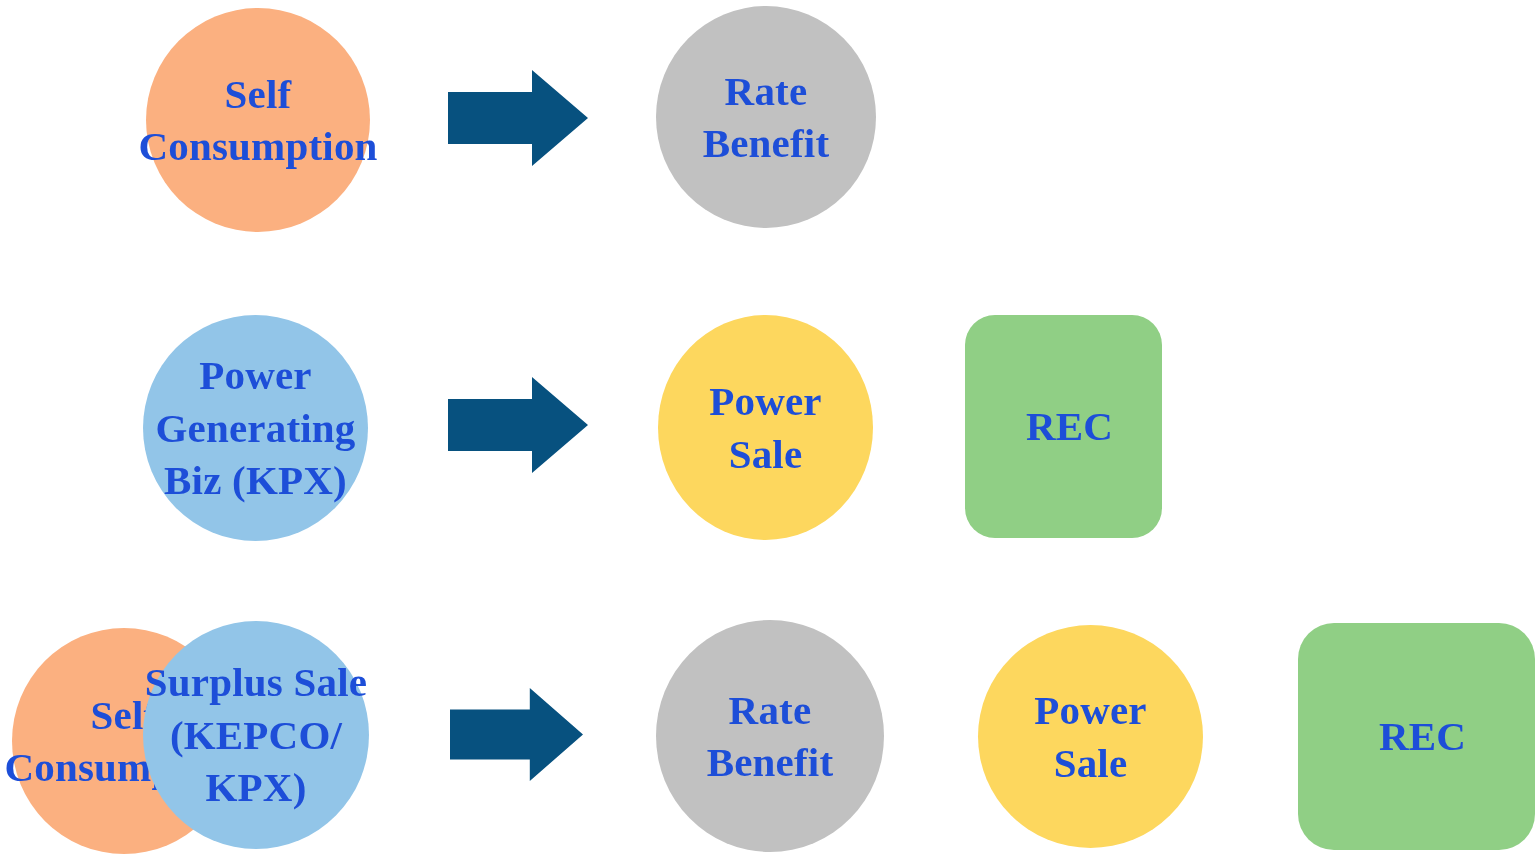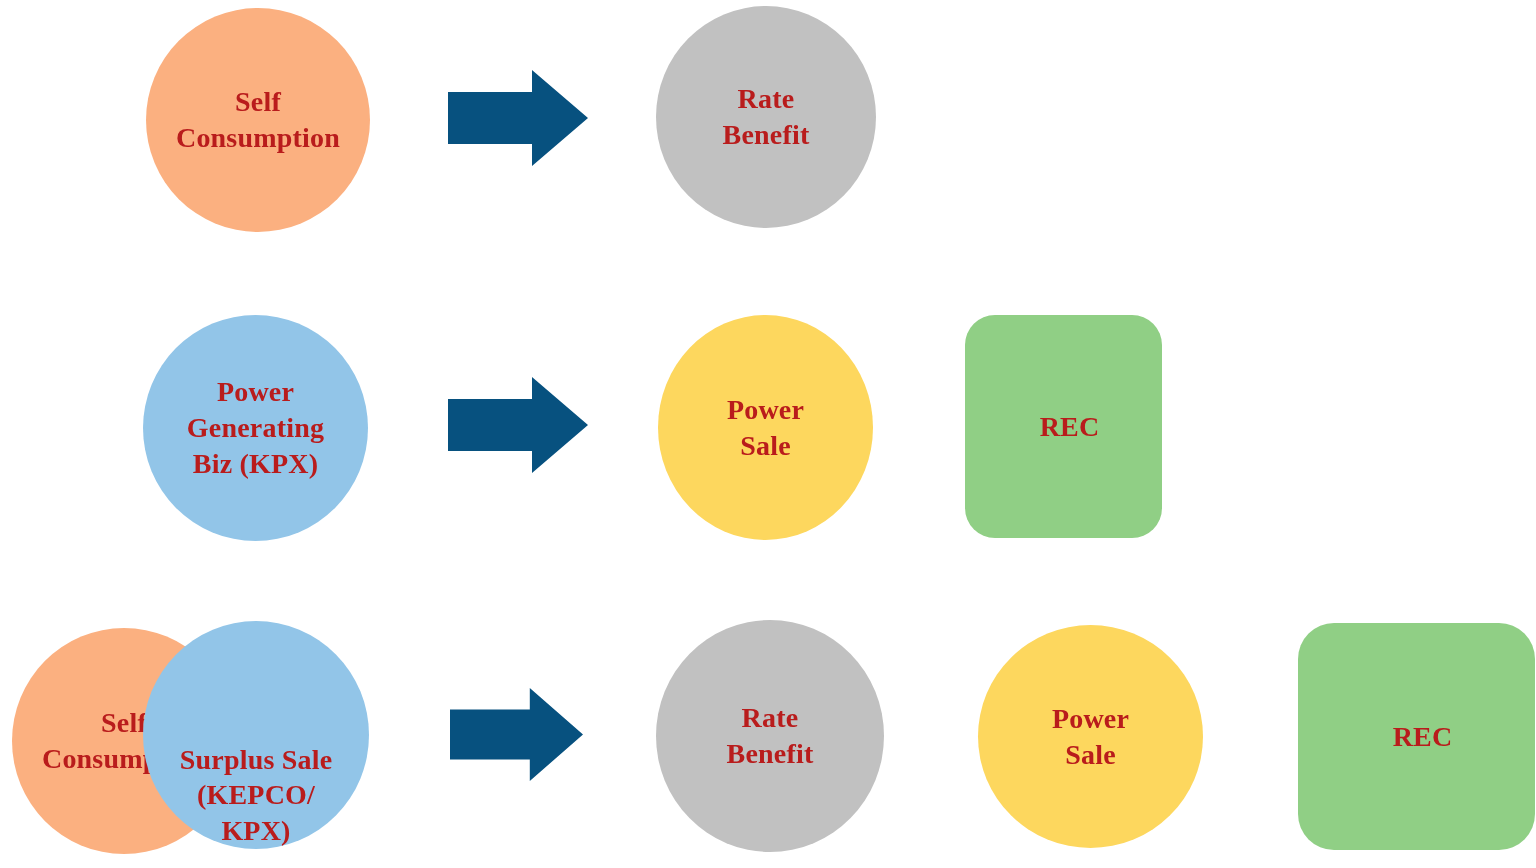--- a/index.html
+++ b/index.html
@@ -13,23 +13,23 @@
   .node{
     position:absolute;
     display:flex;align-items:center;justify-content:center;
     text-align:center;
   }
   .circle{border-radius:50%;}
   .rsquare{border-radius:30px;padding-left:12px;}
   .rsquare.big{border-radius:36px;}
   .label{
     font-weight:700;
-    font-size:28px;
+    font-size:41px;
     line-height:1.28;
-    color:#b91c1c;
+    color:#1d4ed8;
     white-space:pre-line;
     letter-spacing:0.2px;
   }
   .arrow{
     position:absolute;
     clip-path:polygon(0% 23%, 60% 23%, 60% 0%, 100% 50%, 60% 100%, 60% 77%, 0% 77%);
   }
   
   .p-o1{left:146px;top:8px;width:224px;height:224px;}
   .p-a1{left:448px;top:70px;width:140px;height:96px;}
@@ -73,21 +73,21 @@
 Sale</span>
   </div>
   <div class="node rsquare p-r2" style="background-color: rgb(144, 207, 133);">
     <span class="label">REC</span>
   </div>
 
   <div class="node circle p-o3" style="background-color: rgb(251, 176, 128);">
     <span class="label">Self
 Consumption</span>
   </div>
-  <div class="node circle p-b3" style="background-color: rgb(146, 197, 232); align-items: flex-end;">
+  <div class="node circle p-b3" style="background-color: rgb(146, 197, 232);">
     <span class="label">Surplus Sale
 (KEPCO/
 KPX)</span>
   </div>
   <div class="arrow p-a3" style="background-color: rgb(7, 81, 127);"></div>
   <div class="node circle p-g3" style="background-color: rgb(193, 193, 193);">
     <span class="label">Rate
 Benefit</span>
   </div>
   <div class="node circle p-y3" style="background-color: rgb(253, 215, 94);">

